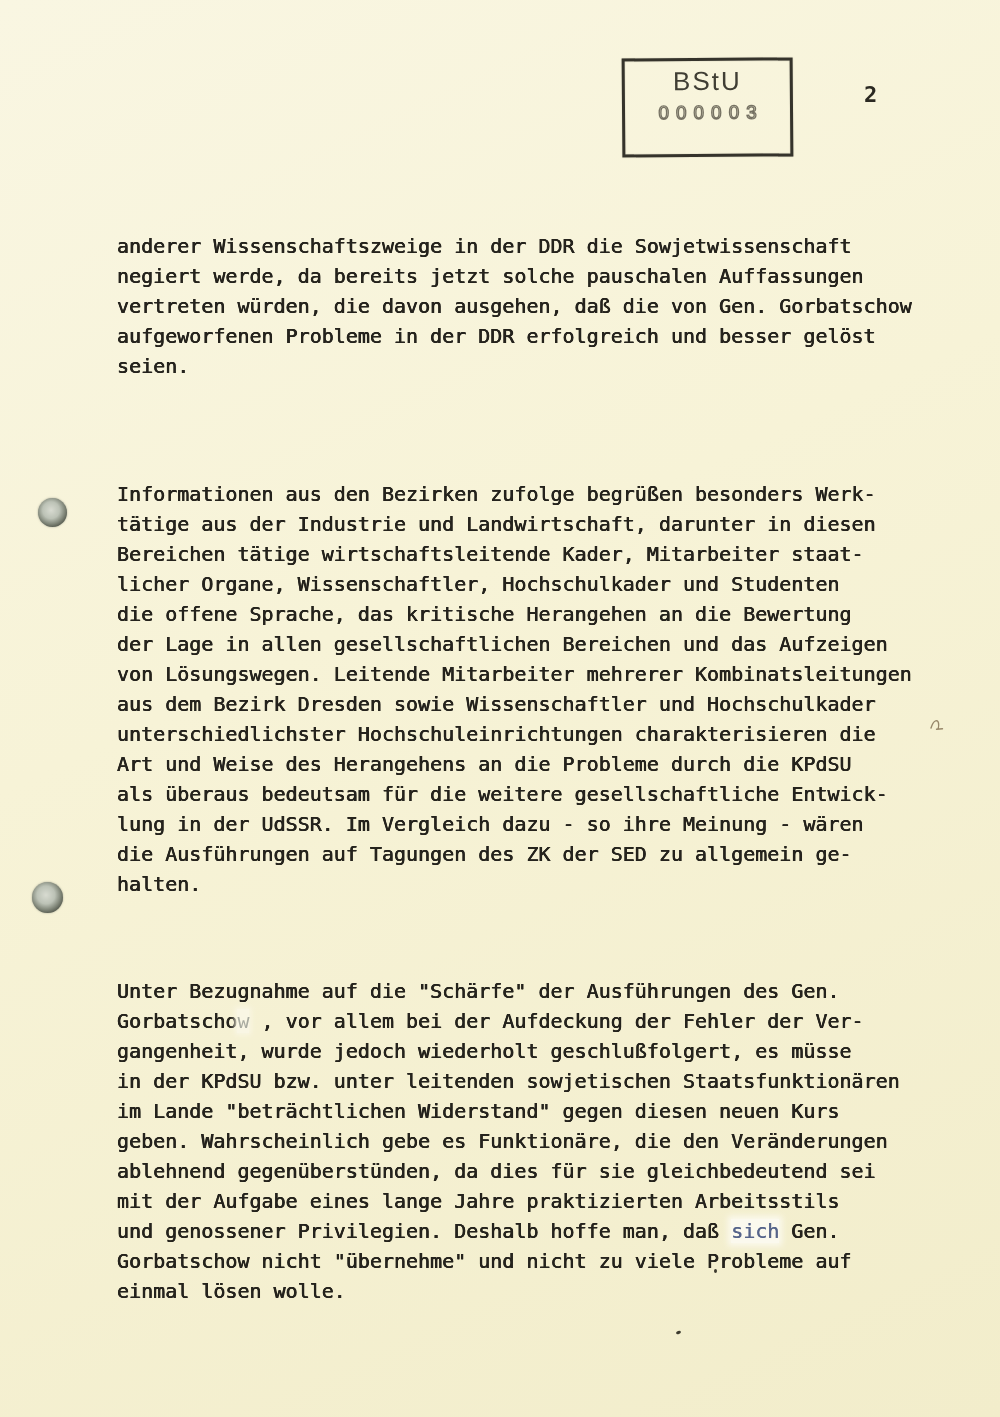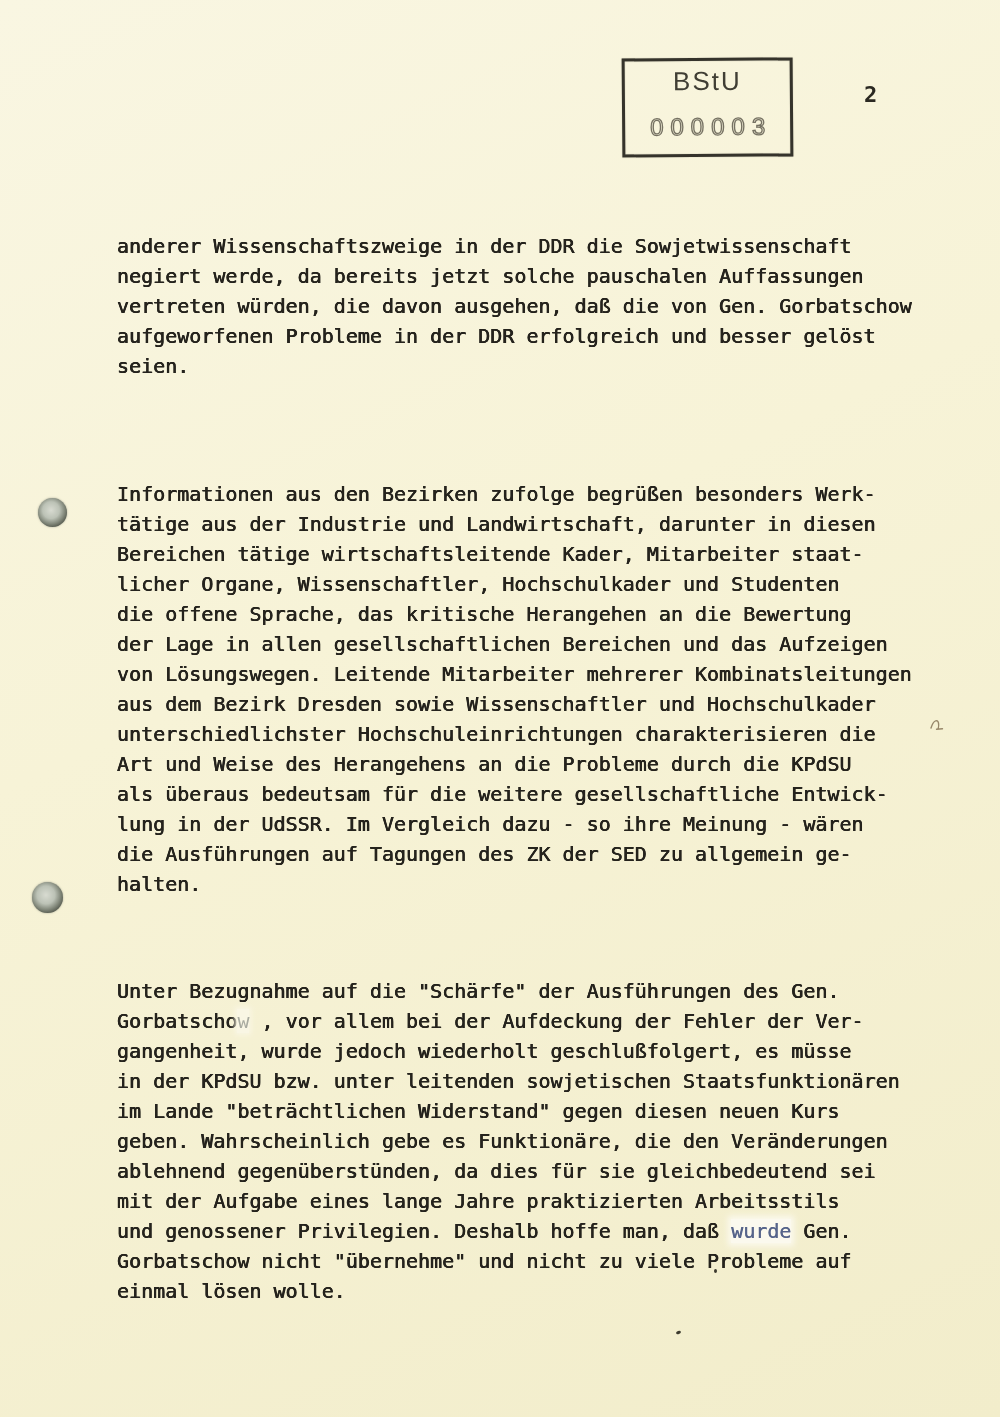--- a/index.html
+++ b/index.html
@@ -43,22 +43,22 @@
     padding-top:7px;
     box-shadow:inset 0 0 1px rgba(53,51,43,0.5), 0 0 1px rgba(53,51,43,0.4);
   }
   .stamp-title {
     font-family:"Liberation Sans", sans-serif;
     font-size:26px; line-height:1; letter-spacing:2px;
     color:#403e34;
   }
   .stamp-number {
     font-family:"Liberation Sans", sans-serif;
-    font-size:24px; line-height:1.1; letter-spacing:7px;
-    margin-top:20px; padding-left:7px;
+    font-size:19px; line-height:1.1; letter-spacing:7px;
+    margin-top:9px; padding-left:7px;
     color:rgba(64,62,52,0.10);
     -webkit-text-stroke:1.3px rgba(70,67,56,0.72);
   }
   
   .page-number {
     position:absolute; left:864px; top:82px;
     font-size:22px; font-weight:bold; color:#2b2922;
     font-family:"DejaVu Sans Mono", monospace;
   }
   
@@ -114,21 +114,21 @@
 die Ausführungen auf Tagungen des ZK der SED zu allgemein ge-
 halten.</span></p>
     <p><span>Unter Bezugnahme auf die "Schärfe" der Ausführungen des Gen.
 Gorbatscho</span><span class="faded">w</span><span> , vor allem bei der Aufdeckung der Fehler der Ver-
 gangenheit, wurde jedoch wiederholt geschlußfolgert, es müsse
 in der KPdSU bzw. unter leitenden sowjetischen Staatsfunktionären
 im Lande "beträchtlichen Widerstand" gegen diesen neuen Kurs
 geben. Wahrscheinlich gebe es Funktionäre, die den Veränderungen
 ablehnend gegenüberstünden, da dies für sie gleichbedeutend sei
 mit der Aufgabe eines lange Jahre praktizierten Arbeitsstils
-und genossener Privilegien. Deshalb hoffe man, daß </span><span class="blue-ink">wurde</span><span> Gen.
+und genossener Privilegien. Deshalb hoffe man, daß </span><span class="blue-ink">sich</span><span> Gen.
 Gorbatschow nicht "übernehme" und nicht zu viele Probleme auf
 einmal lösen wolle.</span></p>
   </div>
 
   <svg class="handwritten" width="18" height="18" viewBox="0 0 18 18">
     <path d="M2 12 C4.5 4 8.5 3 9.5 7 C10 9 9.6 11 9.2 12.6 M7.5 13.2 L13.5 12.7" stroke="#97876a" stroke-width="1.4" fill="none" stroke-linecap="round"></path>
   </svg>
 
   <div class="speck s1"></div>
   <div class="speck s2"></div>

